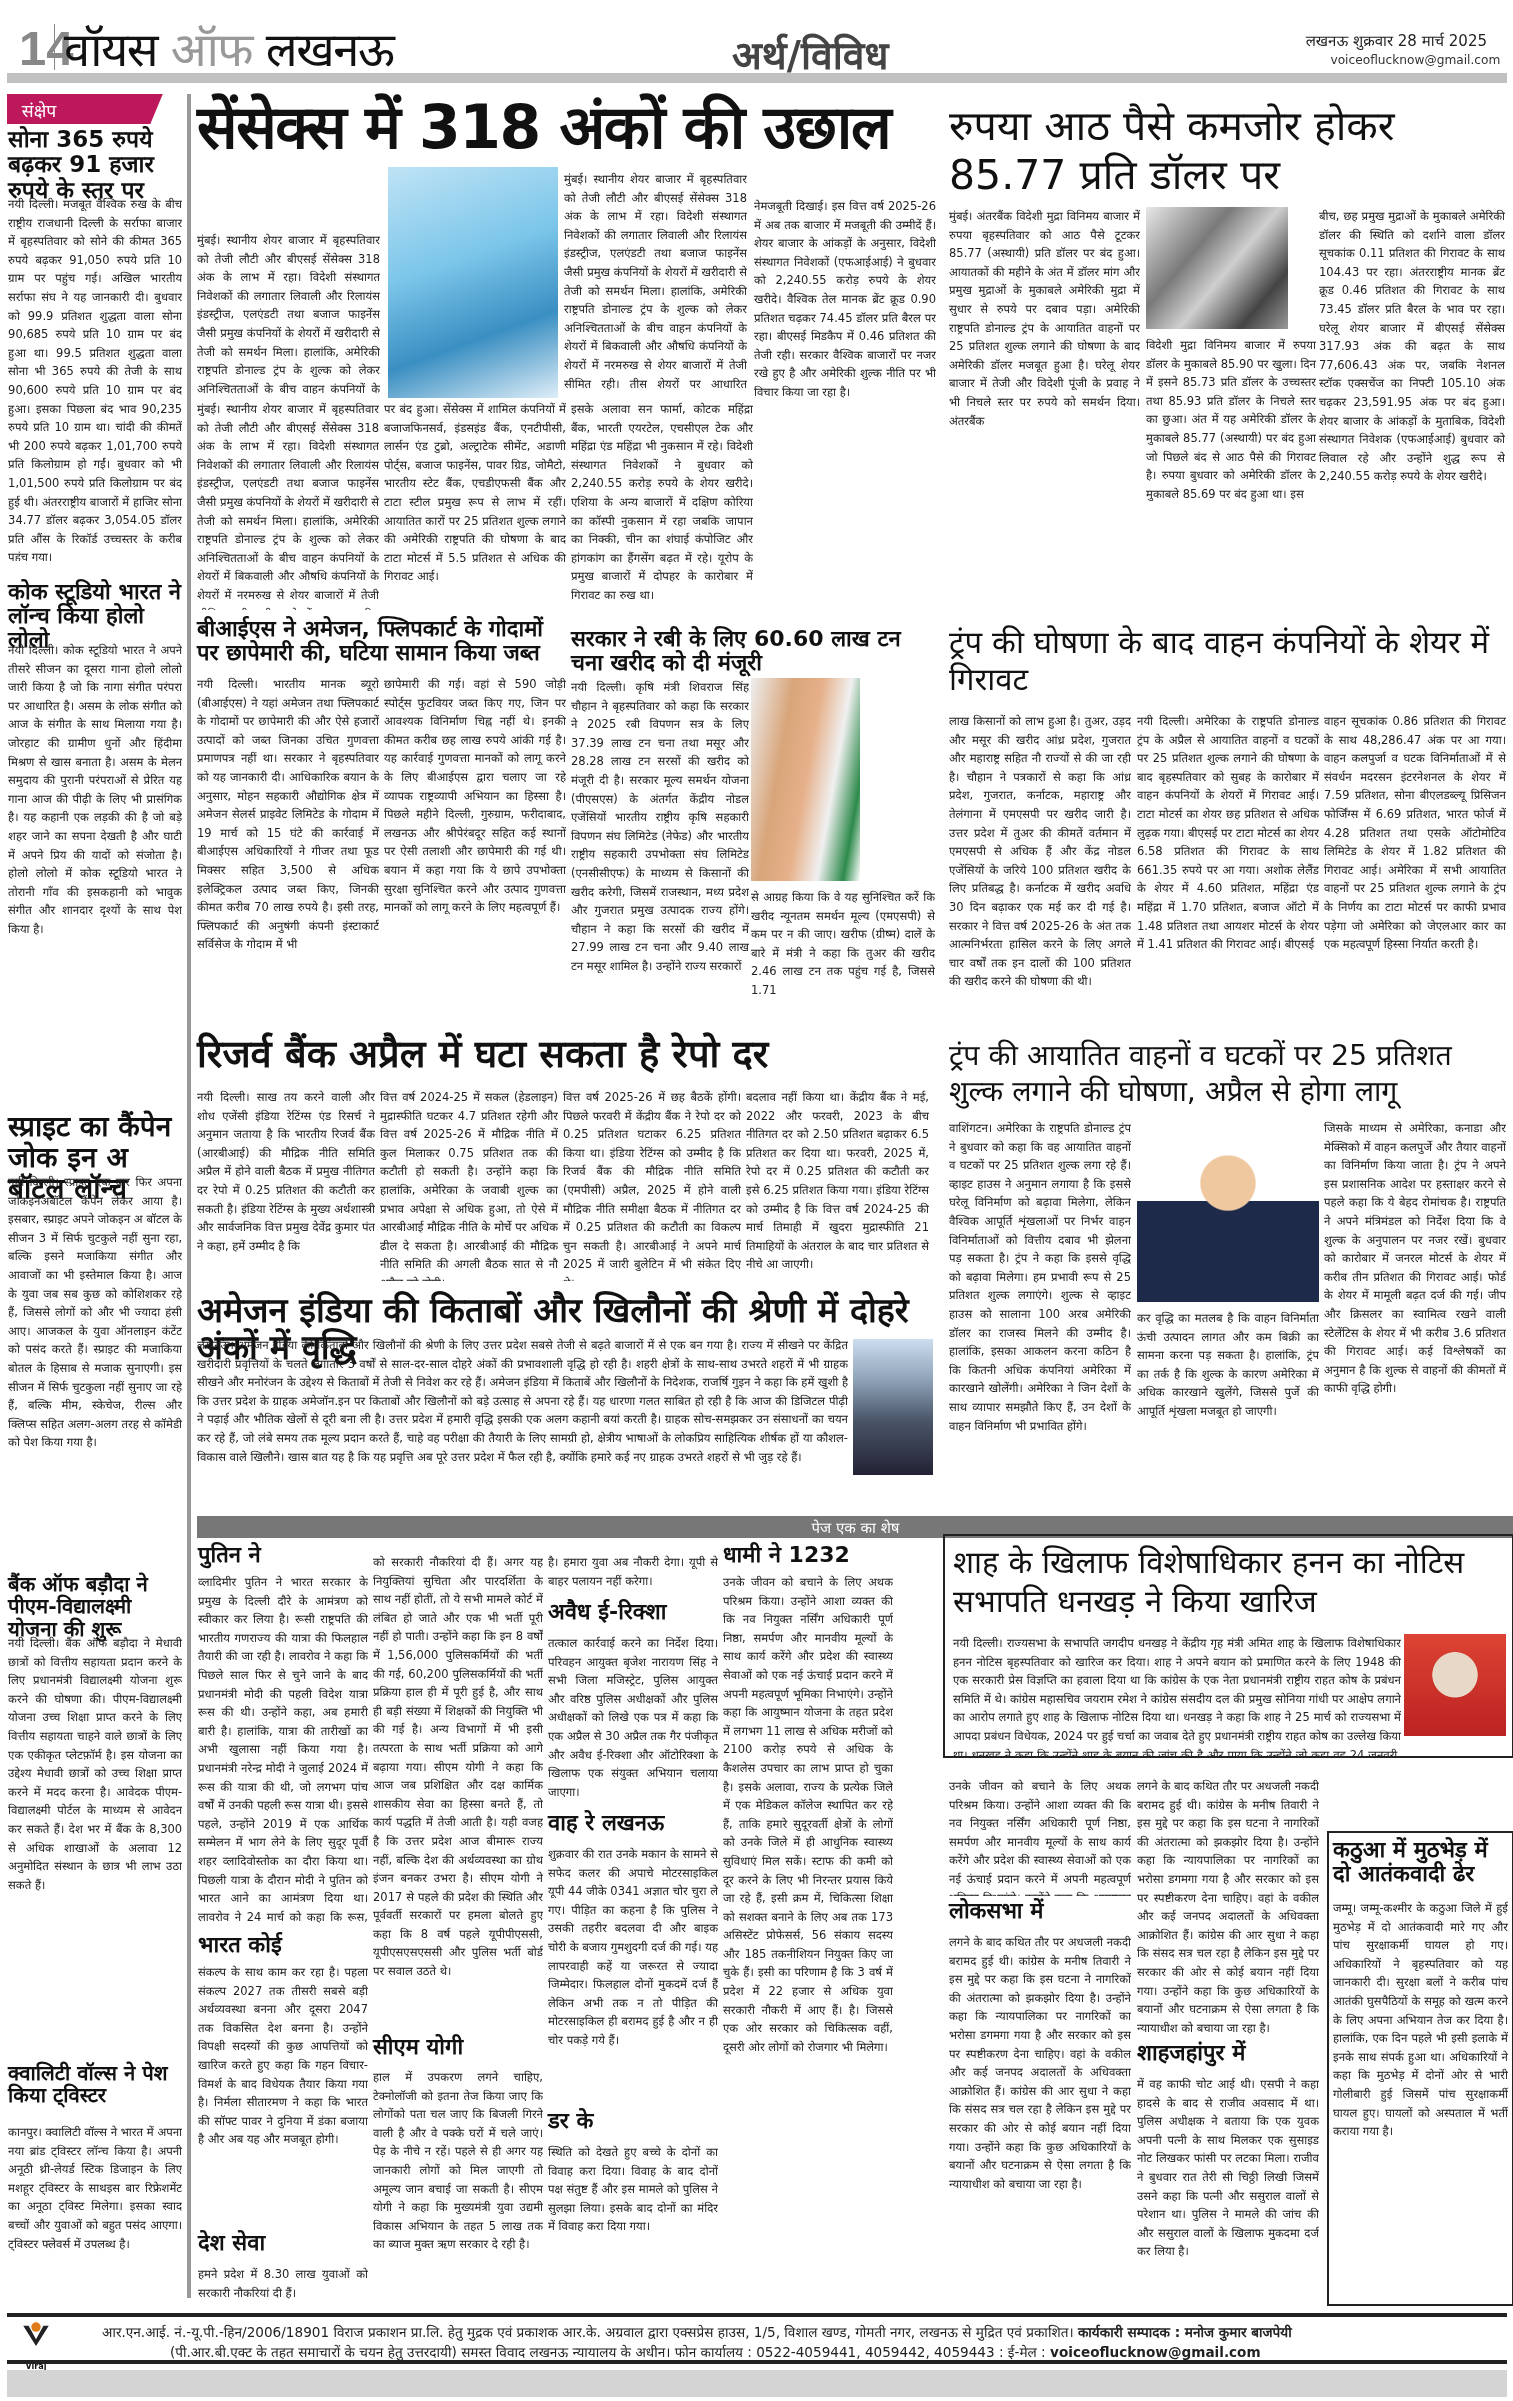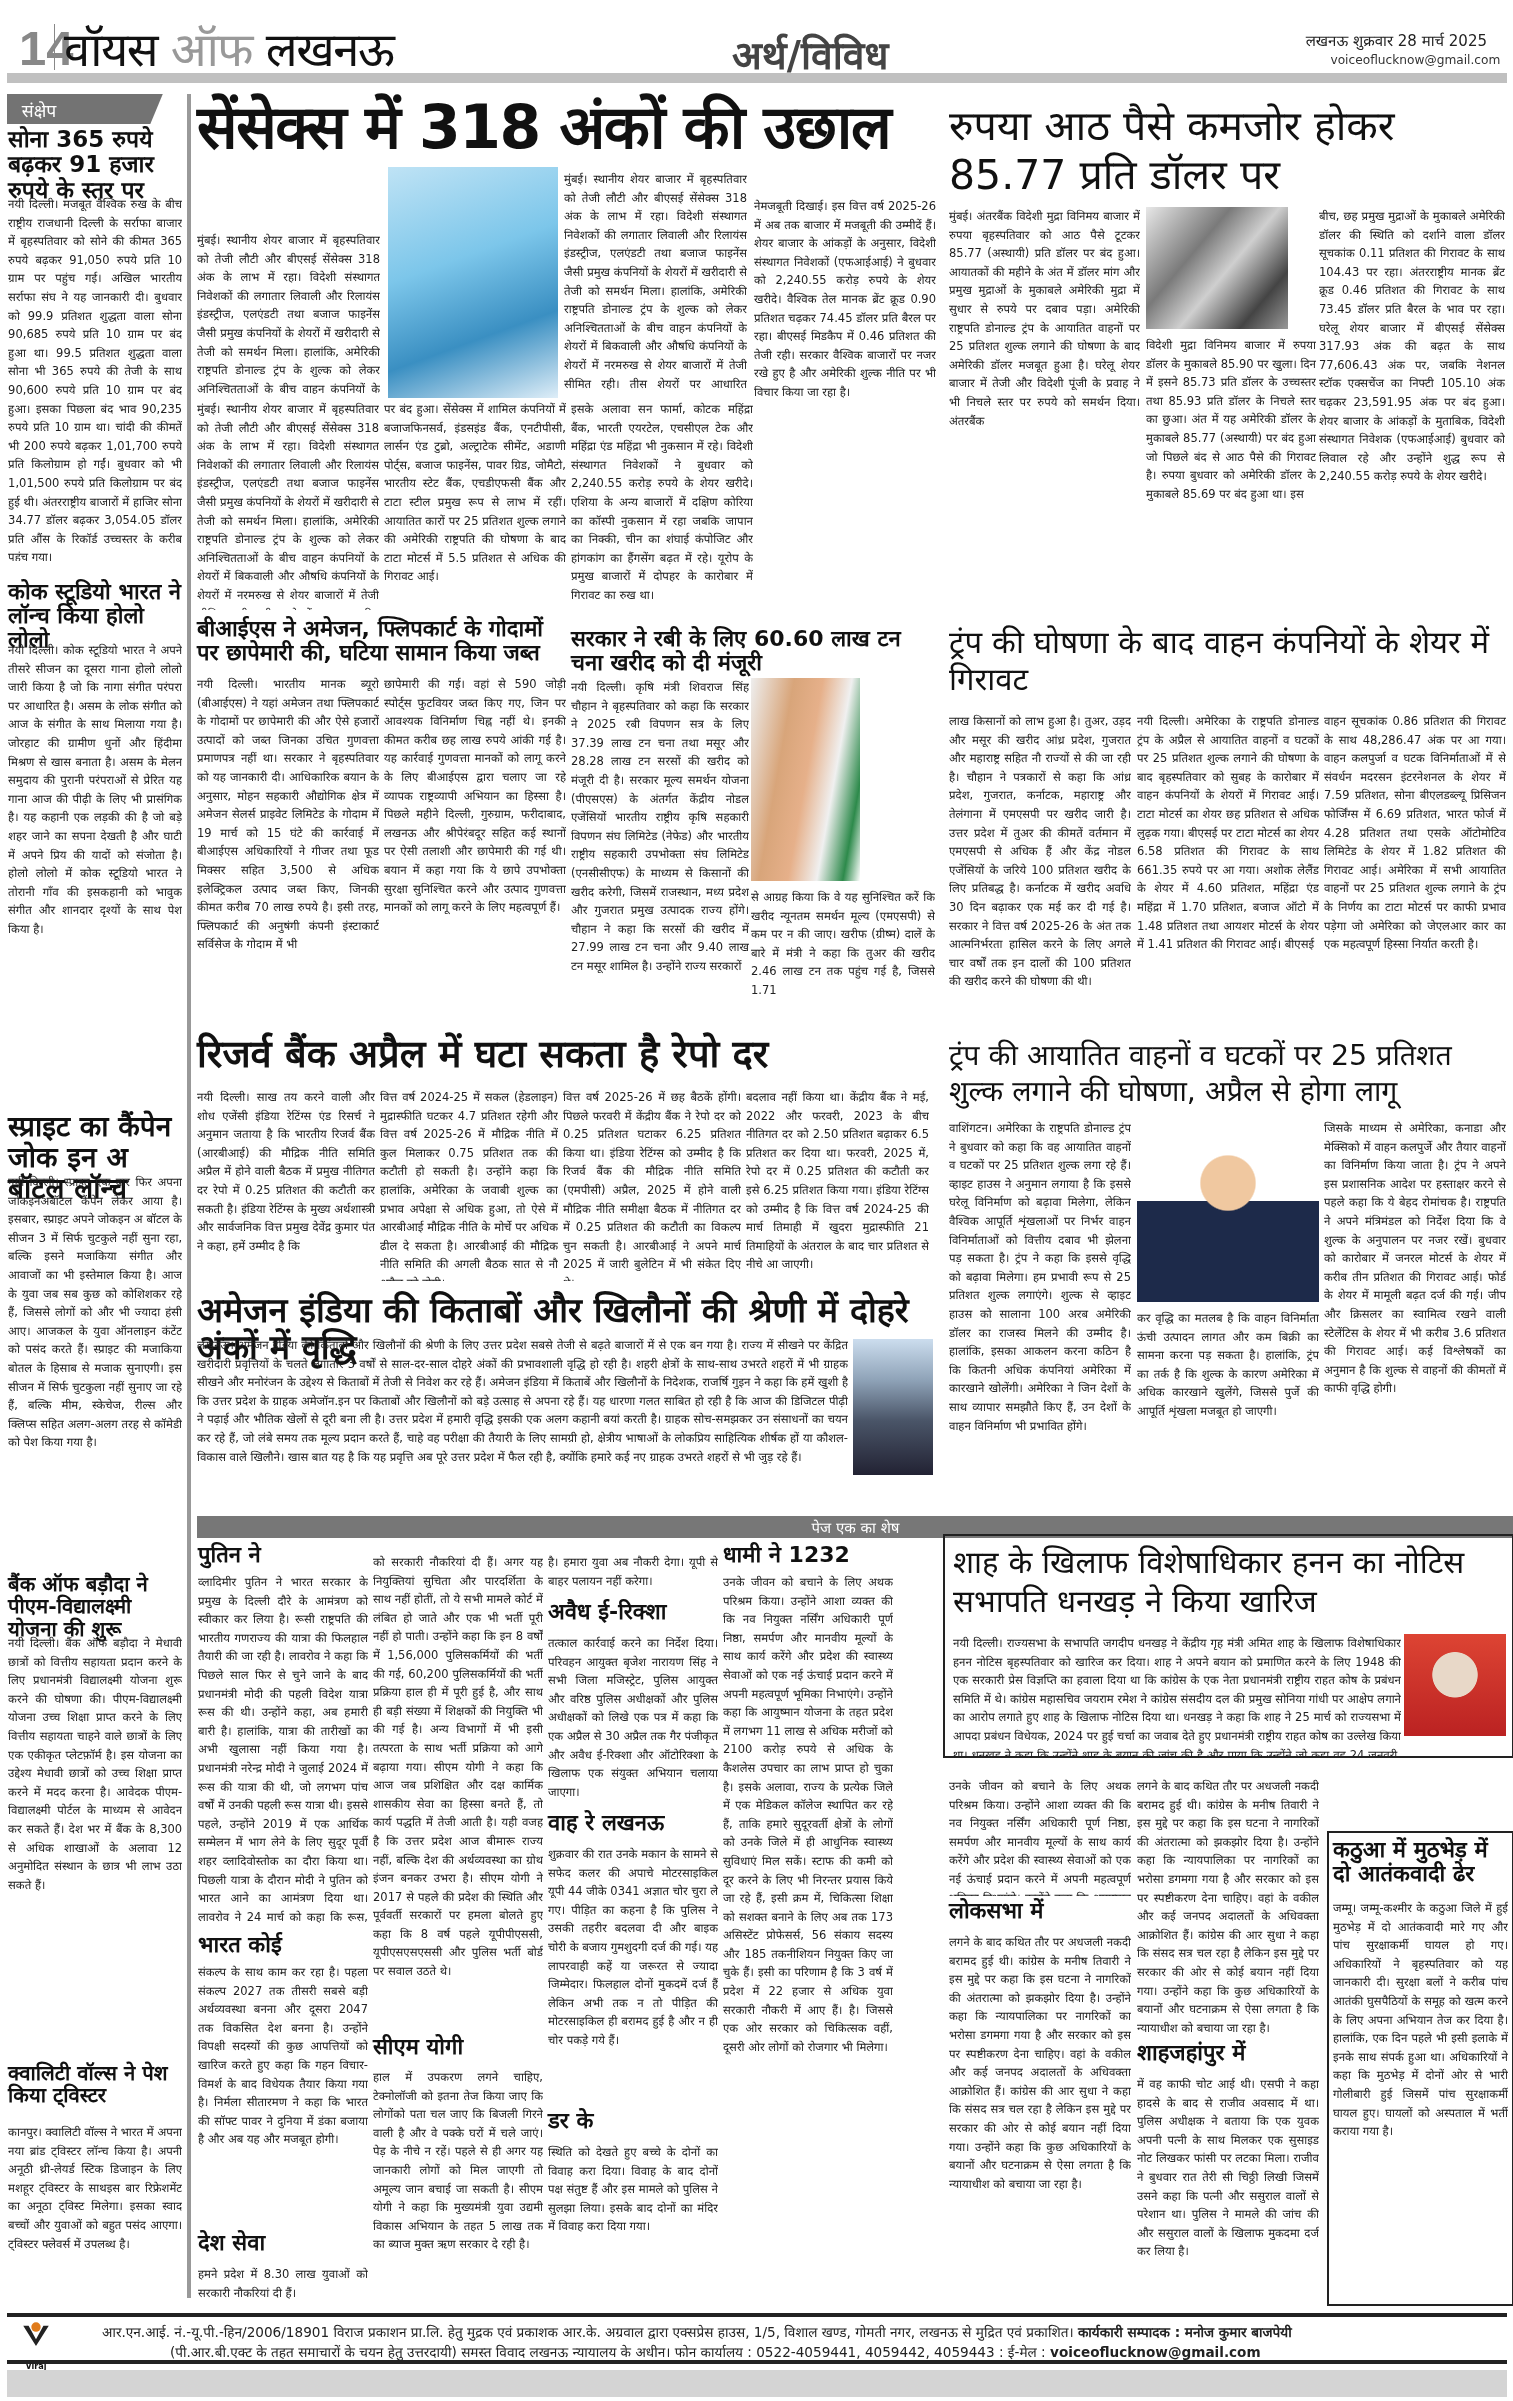--- a/index.html
+++ b/index.html
@@ -7,21 +7,21 @@
   .abs{position:absolute}
   .masthead-num{left:19px;top:20.3px;font-size:49px;font-weight:bold;color:#888;font-family:"Liberation Sans",sans-serif}
   .masthead-rule{left:54px;top:24.4px;width:1.4px;height:46px;background:#888}
   .masthead-title{left:64px;top:16.3px;font-size:47px;font-weight:normal;letter-spacing:-1.4px}
   .masthead-title .grey{color:#999}
   .section-title{left:732px;top:27px;font-size:39px;font-weight:bold;color:#444}
   .dateline{right:27px;top:30px;font-size:15px;color:#222;text-align:right}
   .email-top{right:13.6px;top:53px;font-size:12.2px;color:#333}
   .top-bar{left:6.8px;top:73px;width:1500px;height:9.5px;background:#c0c0c0}
   .col-rule{width:4.1px;background:#999}
-  .brief-tag{left:6.8px;top:94px;width:156px;height:30px;background:#737373;clip-path:polygon(0 0,100% 0,92% 100%,0 100%)}
+  .brief-tag{left:6.8px;top:94px;width:156px;height:30px;background:#be185d;clip-path:polygon(0 0,100% 0,92% 100%,0 100%)}
   .brief-tag span{color:#fff;font-size:17.6px;position:absolute;left:15px;top:4.1px}
   .hl{font-weight:bold;line-height:1.1}
   .body-text{font-size:11.5px;line-height:18.6px;color:#222;text-align:justify;overflow:hidden}
   .img-box{overflow:hidden}
   .sensex-img{background:linear-gradient(160deg,#bfe3f5 0%,#7cc6ea 40%,#3a8fc2 70%,#dfeef8 100%)}
   .dollar-img{background:linear-gradient(130deg,#e8e8e8 0%,#7a7a7a 35%,#cfcfcf 55%,#444 80%,#999 100%)}
   .cm-img{background:linear-gradient(100deg,#eee 0%,#d8a57a 30%,#e6b08a 50%,#f0f0f0 70%,#2d8a4b 88%,#fff 100%)}
   .trump-img{background:radial-gradient(circle at 50% 35%,#f0c8a0 0 18%,transparent 19%),linear-gradient(180deg,#fff 0 45%,#1d2a4a 45% 100%)}
   .amazon-img{background:linear-gradient(180deg,#cde 0%,#8fa3b8 30%,#4a5568 60%,#223 100%)}
   .dhankhar-img{background:radial-gradient(circle at 50% 40%,#e8d8c8 0 28%,transparent 29%),linear-gradient(180deg,#d43 0%,#b22 100%)}

